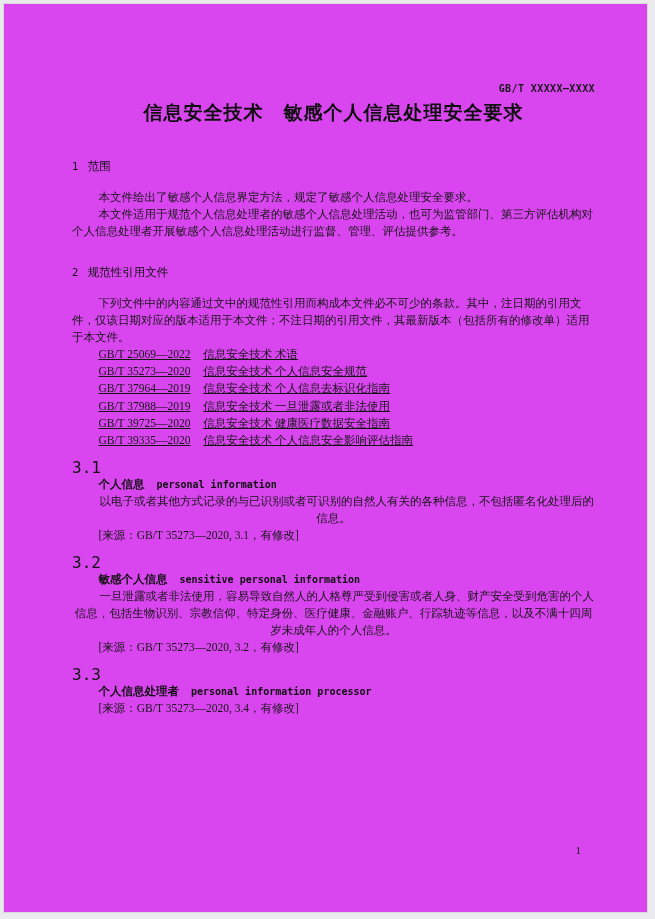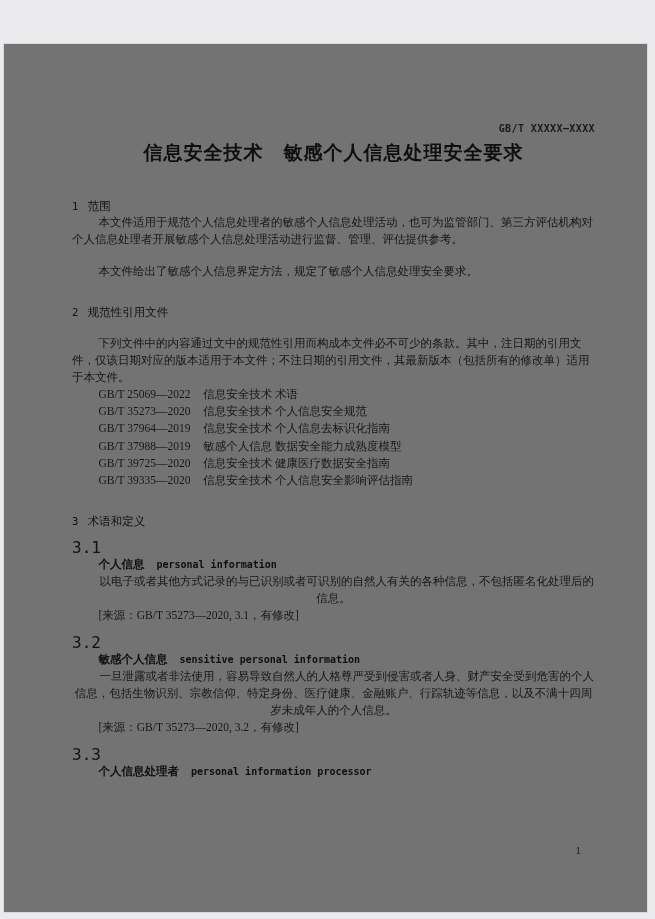--- a/index.html
+++ b/index.html
@@ -5,25 +5,24 @@
   html, body { margin:0; padding:0; }
   body {
     width:655px; height:919px; overflow:hidden;
     background:#ebebed;
     font-family:"Liberation Serif","DejaVu Sans",serif;
     color:#141414;
     position:relative;
   }
   .page {
     position:absolute; left:3px; top:3px; right:7px; bottom:6px;
-    background:#737373;
+    background:#d946ef;
     border:1px solid #d9d9db;
     box-sizing:border-box;
     padding:79px 52px 0 68px;
-    margin-top:40px;
   }
   .doc-ref {
     text-align:right;
     font-family:"DejaVu Sans Mono",monospace;
     font-size:10px; line-height:12px;
     font-weight:600; letter-spacing:0.4px;
     color:#1a1a1a;
   }
   .doc-title {
     margin-top:7px;
@@ -41,21 +40,21 @@
   .sec-h.first { margin-top:34px; }
   .sec-num { display:inline-block; margin-right:0.9em; font-family:"DejaVu Sans Mono",monospace; font-size:10.5px; }
   p.body {
     margin:0; font-size:11.5px; line-height:17px; color:#161616;
   }
   p.p-first { margin-top:15px; }
   .indent { text-indent:2.3em; }
   .ref-list { margin-top:0; }
   .ref-item {
     margin:0; padding-left:2.3em;
-    font-size:11.5px; line-height:17.2px; color:#161616;
+    font-size:11.5px; line-height:17.2px; color:#161616;text-decoration:underline;
   }
   .ref-code { font-family:"Liberation Serif","DejaVu Sans",serif; }
   .ref-title { margin-left:1.1em; }
   .term { }
   .term-num {
     margin-top:10px;
     font-family:"DejaVu Sans Mono",monospace;
     font-size:16px; line-height:17px; color:#111;
   }
   .term-name {
@@ -78,50 +77,50 @@
 </head>
 <body>
 
 <div class="page">
 
   <div class="doc-ref">GB/T XXXXX—XXXX</div>
 
   <div class="doc-title">信息安全技术　敏感个人信息处理安全要求</div>
 
   <div class="sec-h first"><span class="sec-num">1</span><span>范围</span></div>
+  <p class="body indent p-first">本文件给出了敏感个人信息界定方法，规定了敏感个人信息处理安全要求。</p>
   <p class="body indent">本文件适用于规范个人信息处理者的敏感个人信息处理活动，也可为监管部门、第三方评估机构对个人信息处理者开展敏感个人信息处理活动进行监督、管理、评估提供参考。</p>
-  <p class="body indent p-first">本文件给出了敏感个人信息界定方法，规定了敏感个人信息处理安全要求。</p>
 
   <div class="sec-h"><span class="sec-num">2</span><span>规范性引用文件</span></div>
   <p class="body indent p-first">下列文件中的内容通过文中的规范性引用而构成本文件必不可少的条款。其中，注日期的引用文件，仅该日期对应的版本适用于本文件；不注日期的引用文件，其最新版本（包括所有的修改单）适用于本文件。</p>
   <div class="ref-list">
     <p class="ref-item"><span class="ref-code">GB/T 25069—2022</span><span class="ref-title">信息安全技术 术语</span></p>
     <p class="ref-item"><span class="ref-code">GB/T 35273—2020</span><span class="ref-title">信息安全技术 个人信息安全规范</span></p>
     <p class="ref-item"><span class="ref-code">GB/T 37964—2019</span><span class="ref-title">信息安全技术 个人信息去标识化指南</span></p>
-    <p class="ref-item"><span class="ref-code">GB/T 37988—2019</span><span class="ref-title">敏感个人信息 数据安全能力成熟度模型</span></p>
+    <p class="ref-item"><span class="ref-code">GB/T 37988—2019</span><span class="ref-title">信息安全技术 一旦泄露或者非法使用</span></p>
     <p class="ref-item"><span class="ref-code">GB/T 39725—2020</span><span class="ref-title">信息安全技术 健康医疗数据安全指南</span></p>
     <p class="ref-item"><span class="ref-code">GB/T 39335—2020</span><span class="ref-title">信息安全技术 个人信息安全影响评估指南</span></p>
   </div>
 
-  <div class="sec-h"><span class="sec-num">3</span><span>术语和定义</span></div>
 
   <div class="term">
     <div class="term-num">3.1</div>
     <div class="term-name"><span class="zh">个人信息</span><span class="en">personal information</span></div>
     <p class="body indent term-def">以电子或者其他方式记录的与已识别或者可识别的自然人有关的各种信息，不包括匿名化处理后的信息。</p>
     <p class="body indent term-source">[来源：GB/T 35273—2020, 3.1，有修改]</p>
   </div>
 
   <div class="term">
     <div class="term-num">3.2</div>
     <div class="term-name"><span class="zh">敏感个人信息</span><span class="en">sensitive personal information</span></div>
     <p class="body indent term-def">一旦泄露或者非法使用，容易导致自然人的人格尊严受到侵害或者人身、财产安全受到危害的个人信息，包括生物识别、宗教信仰、特定身份、医疗健康、金融账户、行踪轨迹等信息，以及不满十四周岁未成年人的个人信息。</p>
     <p class="body indent term-source">[来源：GB/T 35273—2020, 3.2，有修改]</p>
   </div>
 
   <div class="term">
     <div class="term-num">3.3</div>
     <div class="term-name"><span class="zh">个人信息处理者</span><span class="en">personal information processor</span></div>
+    <p class="body indent term-source">[来源：GB/T 35273—2020, 3.4，有修改]</p>
   </div>
 
   <div class="page-num">1</div>
 
 </div>
 
 </body></html>

